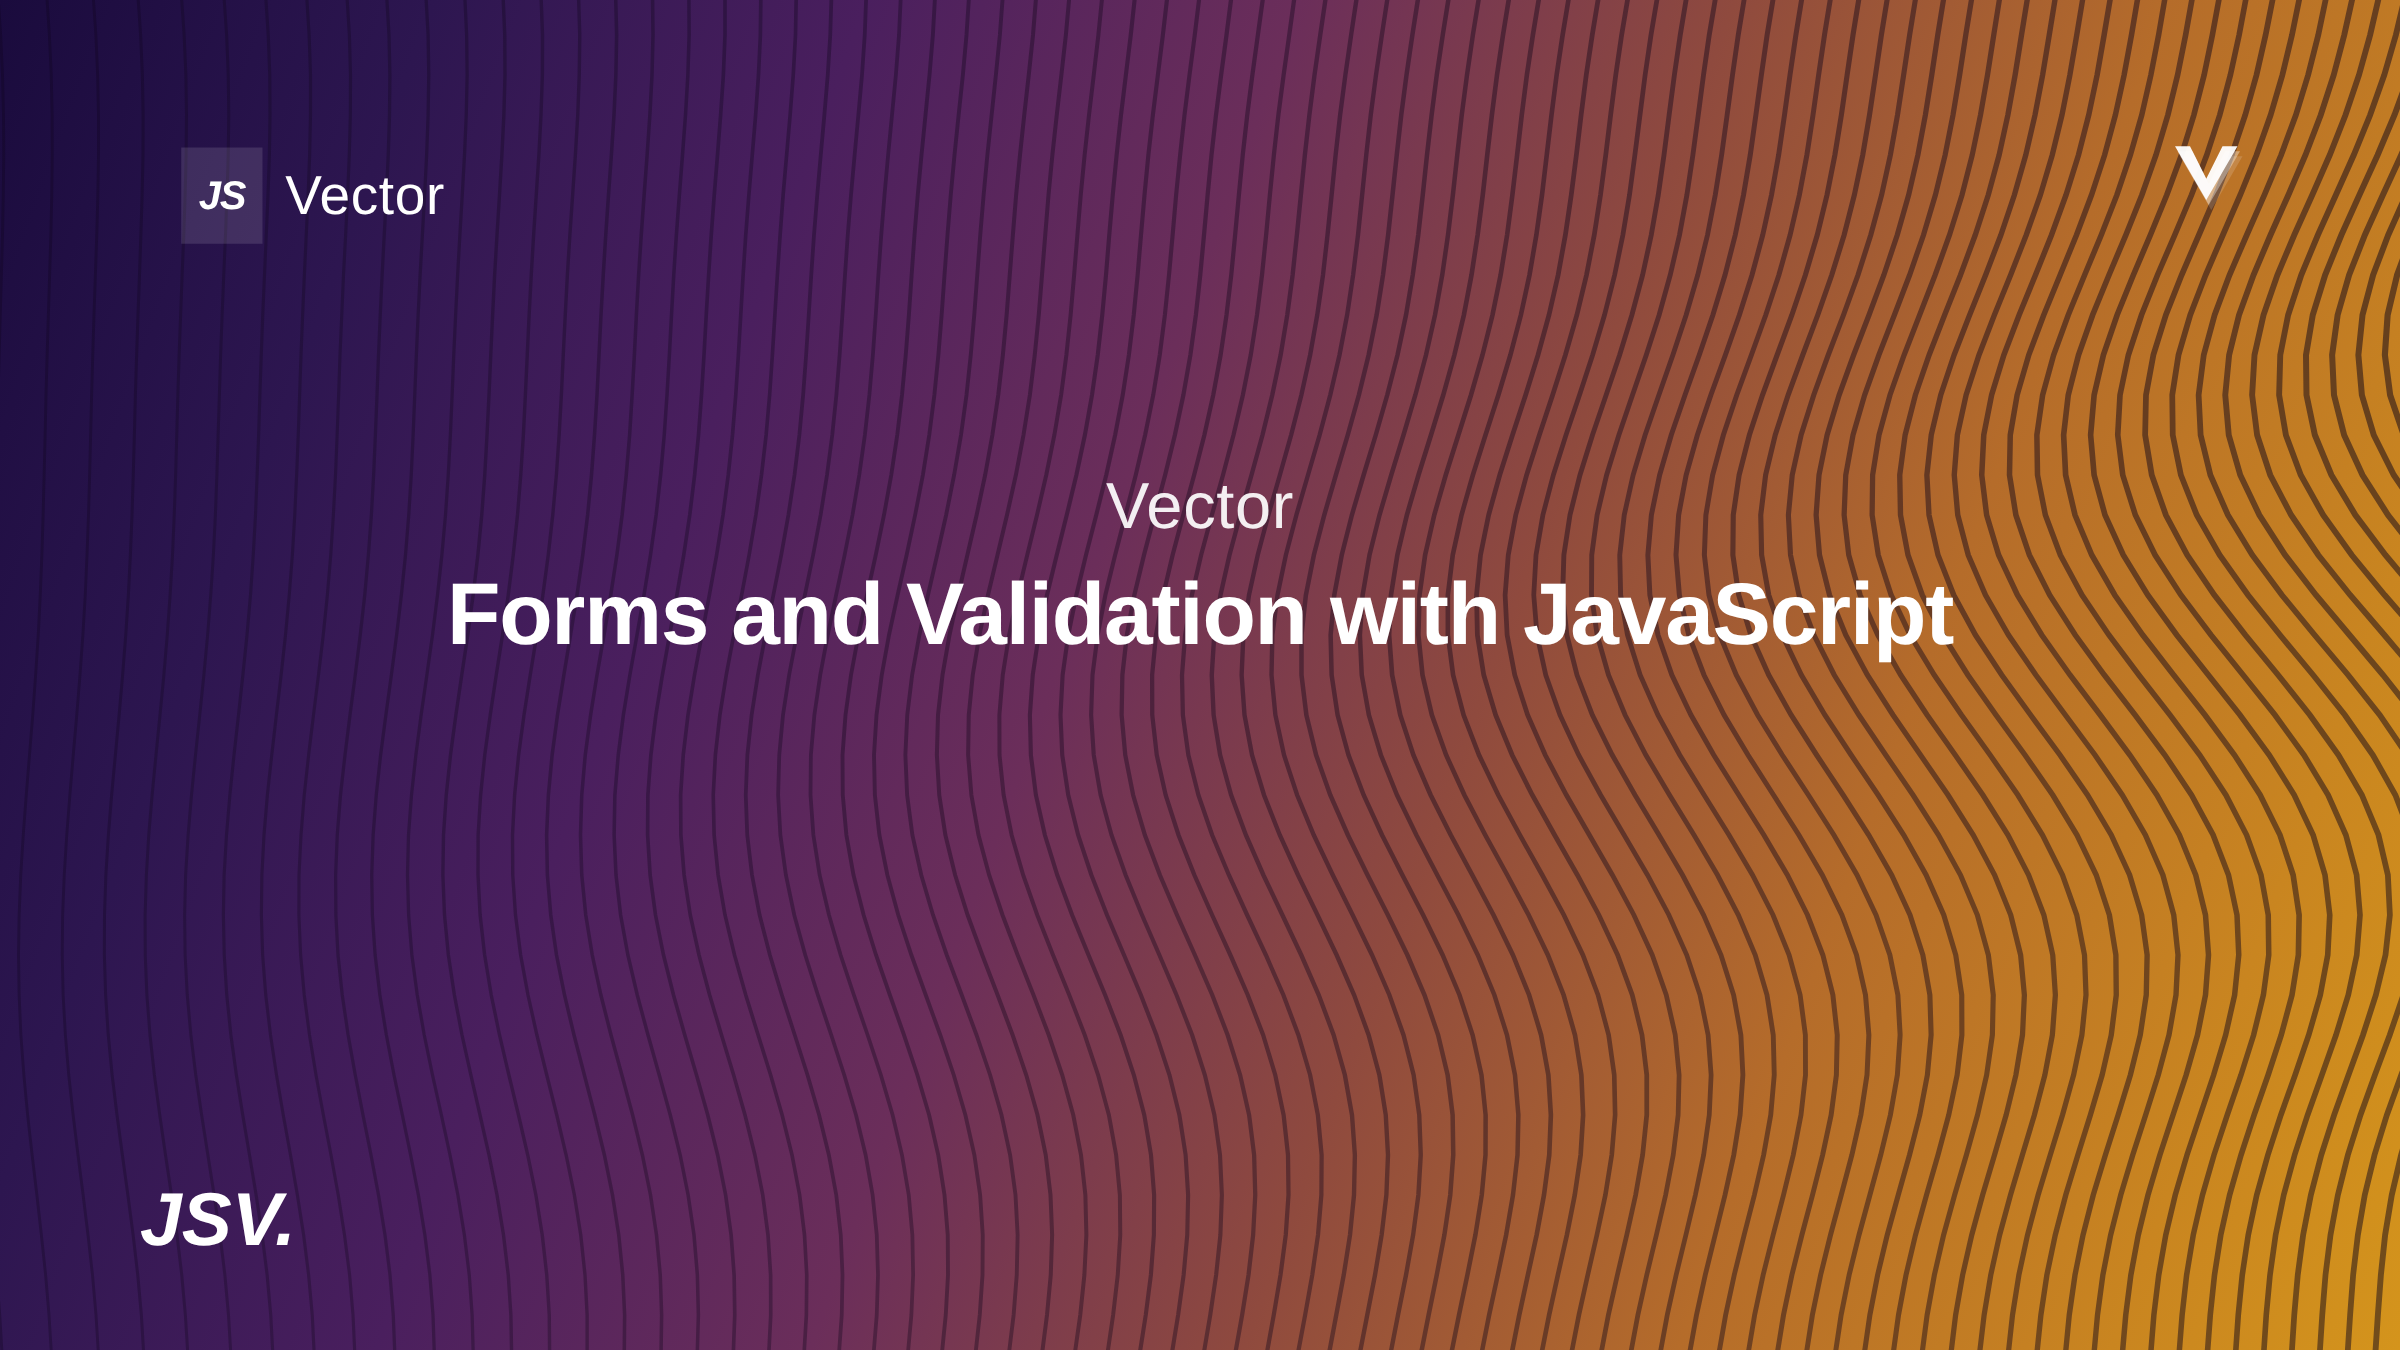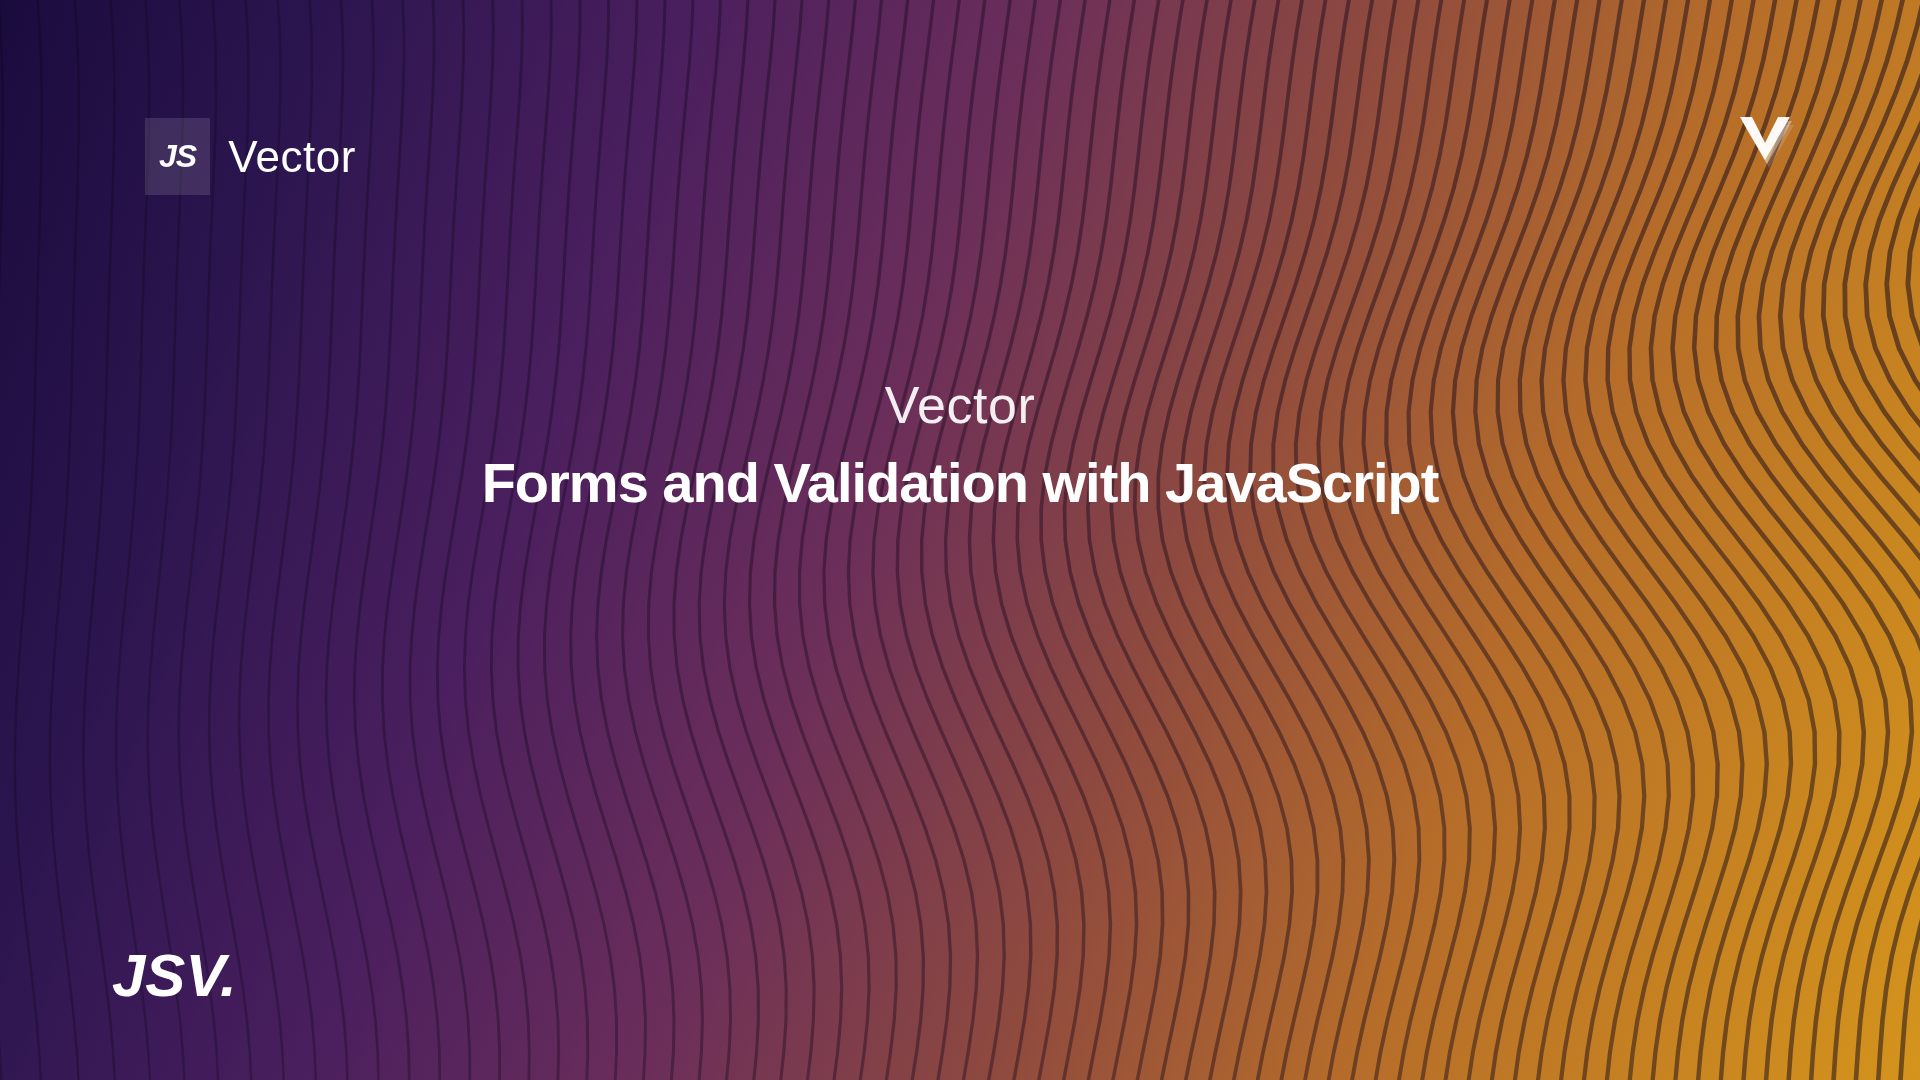--- a/index.html
+++ b/index.html
@@ -69,21 +69,21 @@
     
     .difficulty-label {
       font-size: 52px;
       font-weight: 300;
       color: rgba(255, 255, 255, 0.92);
       margin-bottom: 16px;
       letter-spacing: 0.5px;
     }
     
     .main-title {
-      font-size: 56px;
+      font-size: 70px;
       font-weight: 800;
       color: #ffffff;
       line-height: 1.15;
       letter-spacing: -1px;
     }
     
     .bottom-left-logo {
       position: absolute;
       bottom: 70px;
       left: 112px;

